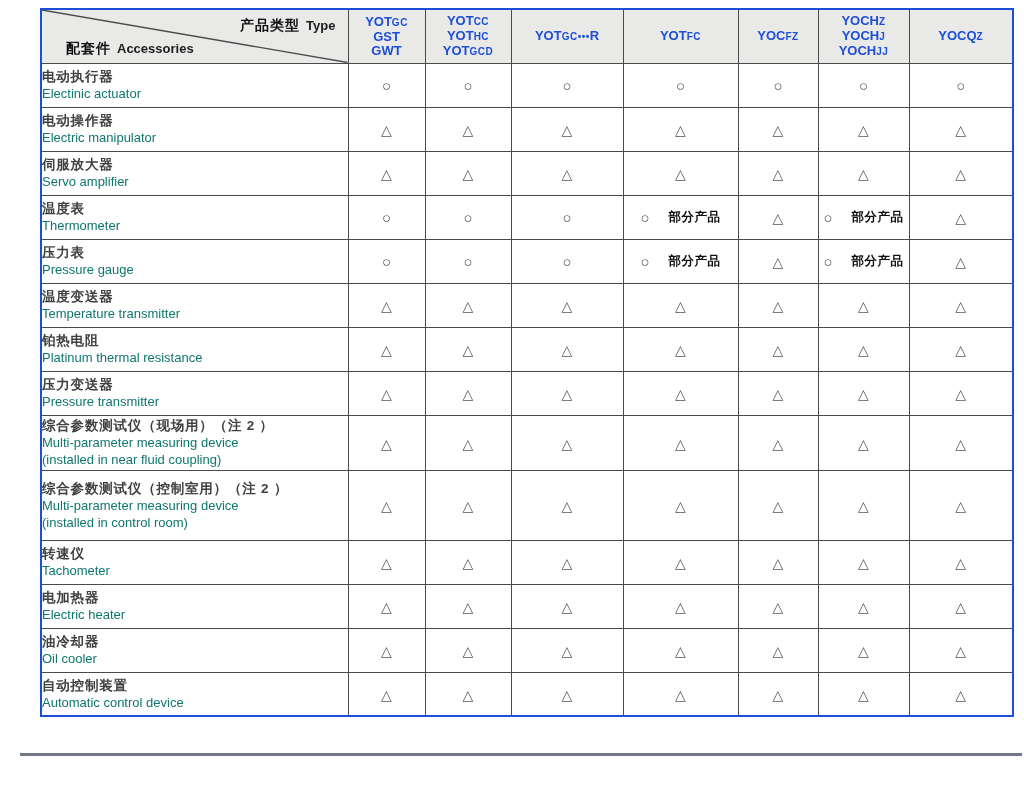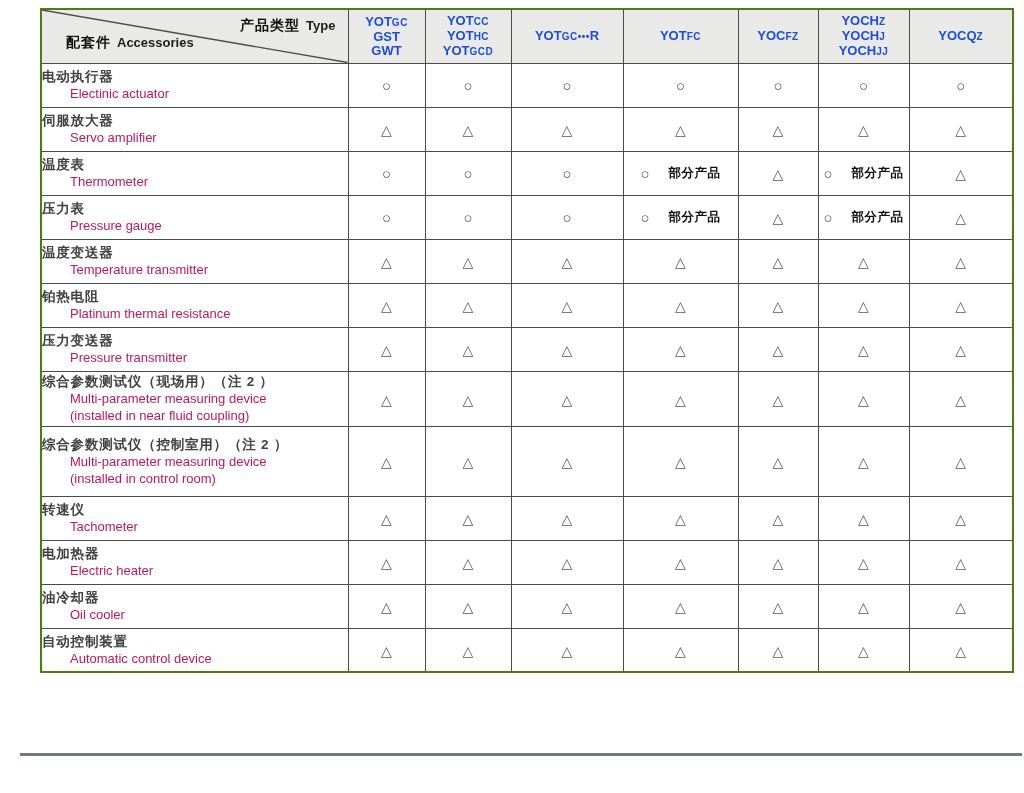--- a/index.html
+++ b/index.html
@@ -15,21 +15,21 @@
     background:#ffffff;
     overflow:hidden;
   }
   table.acc-table{
     position:absolute;
     left:40px;
     top:8px;
     width:972px;
     border-collapse:collapse;
     table-layout:fixed;
-    border:2px solid #4d7c0f;
+    border:2px solid #1d4ed8;
   }
   .acc-table th, .acc-table td{
     border:1px solid #4a4a4a;
     padding:0;
     vertical-align:middle;
   }
   
   .acc-table thead th{
     background:#e9e9e7;
   }
@@ -55,21 +55,21 @@
     display:block;
   }
   .corner-top{
     position:absolute;
     top:7px; right:12px;
     font-size:13px;
     white-space:nowrap;
   }
   .corner-bottom{
     position:absolute;
-    bottom:11px; left:24px;
+    bottom:5px; left:24px;
     font-size:13px;
     white-space:nowrap;
   }
   .zh-strong{
     font-weight:bold;
     font-size:14px;
     letter-spacing:1px;
   }
   .en-plain{
     font-size:13px;
@@ -83,23 +83,22 @@
   }
   .label-zh{
     font-weight:bold;
     font-size:13.5px;
     letter-spacing:0.8px;
     color:#404040;
     line-height:17px;
   }
   .label-en{
     font-size:13px;
-    color:#be185d;
+    color:#0f766e;
     line-height:17px;
-    margin-left:28px;
   }
   .sym-cell{
     text-align:center;
     background:#ffffff;
     white-space:nowrap;
   }
   .sym{
     color:#555;
     vertical-align:middle;
   }
@@ -188,20 +187,33 @@
           <td class="sym-cell"><span class="sym circle">○</span></td>
           <td class="sym-cell"><span class="sym circle">○</span></td>
           <td class="sym-cell"><span class="sym circle">○</span></td>
           <td class="sym-cell"><span class="sym circle">○</span></td>
           <td class="sym-cell"><span class="sym circle">○</span></td>
           <td class="sym-cell"><span class="sym circle">○</span></td>
           <td class="sym-cell"><span class="sym circle">○</span></td>
         </tr>
         <tr style="height: 44px;">
           <td class="label-cell">
+            <div class="label-zh">电动操作器</div>
+            <div class="label-en">Electric manipulator</div>
+          </td>
+          <td class="sym-cell"><span class="sym tri">△</span></td>
+          <td class="sym-cell"><span class="sym tri">△</span></td>
+          <td class="sym-cell"><span class="sym tri">△</span></td>
+          <td class="sym-cell"><span class="sym tri">△</span></td>
+          <td class="sym-cell"><span class="sym tri">△</span></td>
+          <td class="sym-cell"><span class="sym tri">△</span></td>
+          <td class="sym-cell"><span class="sym tri">△</span></td>
+        </tr>
+        <tr style="height: 44px;">
+          <td class="label-cell">
             <div class="label-zh">伺服放大器</div>
             <div class="label-en">Servo amplifier</div>
           </td>
           <td class="sym-cell"><span class="sym tri">△</span></td>
           <td class="sym-cell"><span class="sym tri">△</span></td>
           <td class="sym-cell"><span class="sym tri">△</span></td>
           <td class="sym-cell"><span class="sym tri">△</span></td>
           <td class="sym-cell"><span class="sym tri">△</span></td>
           <td class="sym-cell"><span class="sym tri">△</span></td>
           <td class="sym-cell"><span class="sym tri">△</span></td>

